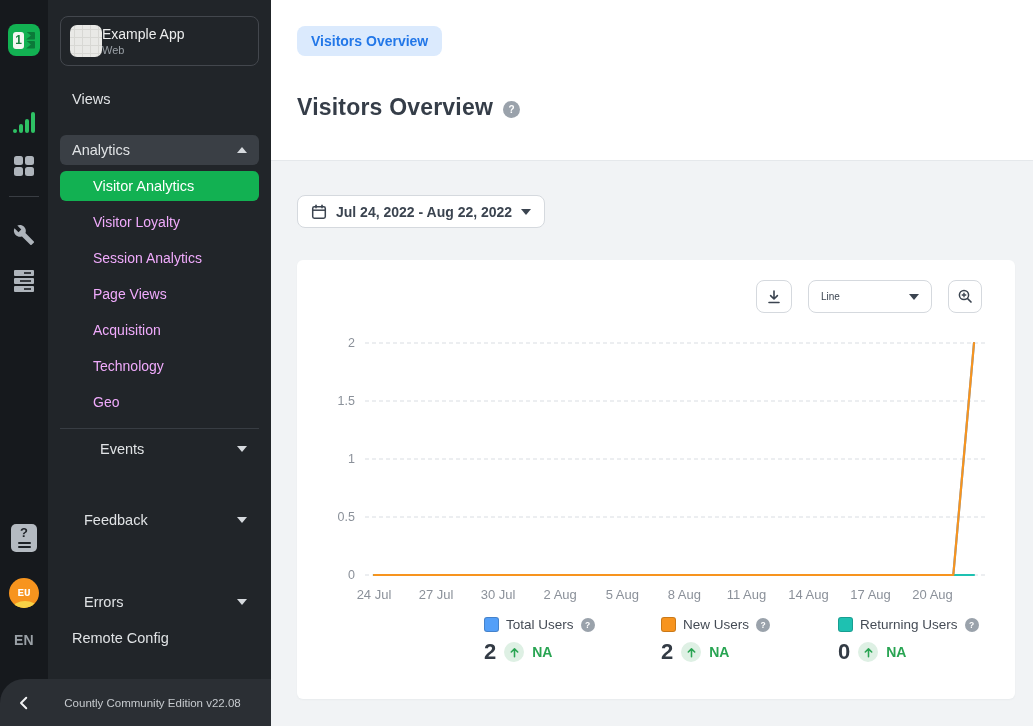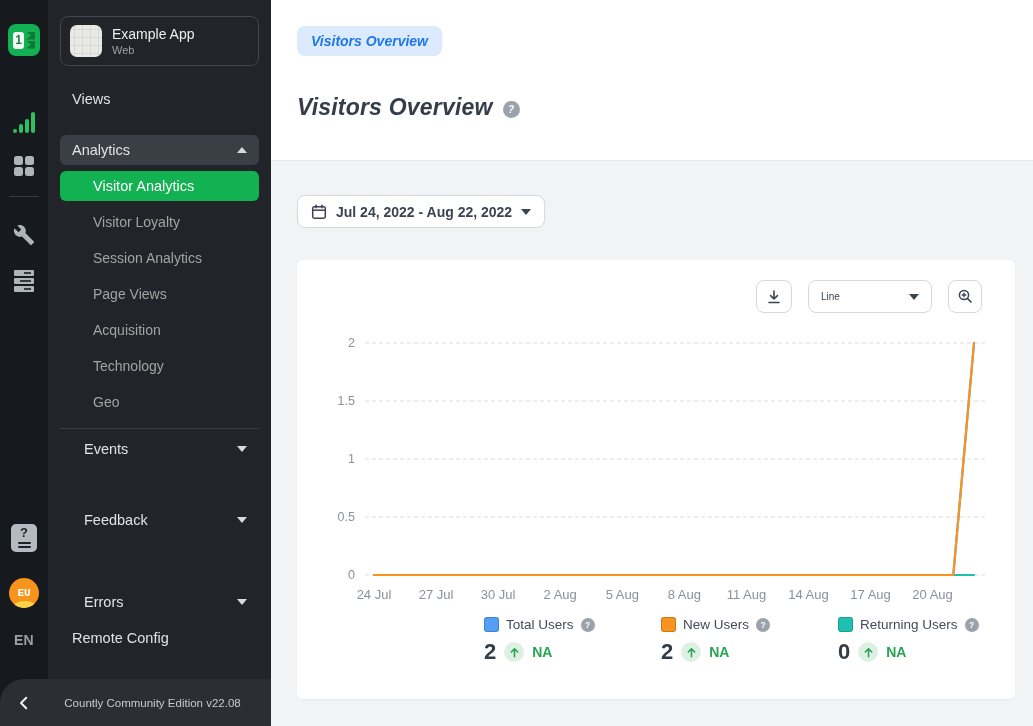--- a/index.html
+++ b/index.html
@@ -30,49 +30,49 @@
   .helpdoc-box b { color:#1d2126; font-size:13px; line-height:15px; }
   .helpdoc-box i { display:block; width:13px; height:2.5px; background:#1d2126; border-radius:1px; margin-top:1.5px; }
   .eu { top:578px;font-family:Liberation Mono, monospace; }
   .eu-box { position:relative; width:30px; height:30px; border-radius:50%; background:#f7941e; overflow:hidden; display:flex; align-items:center; justify-content:center; }
   .eu-box b { color:#fff; font-size:11px; font-weight:bold; z-index:1; }
   .eu-box i { position:absolute; left:4px; top:23px; width:24px; height:14px; background:#f8d247; border-radius:50%; }
   .lang { top:632px; color:#9aa0a6; font-size:14px; font-weight:600; letter-spacing:.3px; }
 
   
   .sidebar { position:relative; width:223px; flex:0 0 223px; background:#212529; z-index:1; }
-  .app-card { margin:16px 12px 0 12px; height:50px; border:1px solid #43474d; border-radius:8px; display:flex; align-items:center; padding:0 9px; gap:10px; cursor:pointer; }
+  .app-card { margin:16px 12px 0 12px; height:50px; border:1px solid #43474d; border-radius:8px; display:flex; align-items:center; padding:0 9px; cursor:pointer; }
   .app-ic { width:32px; height:32px; border-radius:7px; background:#e9e9e6;
             background-image:linear-gradient(#d8d8d4 1px, transparent 1px),linear-gradient(90deg,#d8d8d4 1px, transparent 1px);
             background-size:8px 8px; background-position:4px 4px; }
   .app-name { color:#eceded; font-size:14px; line-height:17px; }
   .app-type { color:#9aa0a6; font-size:11px; margin-top:1px; }
   .menu { position:relative; }
   .mrow { display:flex; align-items:center; height:30px; color:#e0e3e5; font-size:14.5px; cursor:pointer; }
   .mrow.top { padding-left:24px; }
   .mrow.boxed { margin:0 12px; border-radius:6px; padding:0 12px; justify-content:space-between; }
   .mrow.analytics-hdr { background:#3a3f45; margin-top:21px;text-align:center; }
   .mrow.home { margin-top:18px; }
-  .mrow.sub { padding-left:45px; color:#a3a3a3; font-size:14px; margin-top:6px; }
+  .mrow.sub { padding-left:45px; color:#f0abfc; font-size:14px; margin-top:6px; }
   .mrow.active-green { background:#12b152; color:#fff; margin:6px 12px 0 12px; border-radius:6px; padding-left:33px; }
   .caret-up { width:0; height:0; border-left:5px solid transparent; border-right:5px solid transparent; border-bottom:6px solid #d6dade; }
   .caret-dn { width:0; height:0; border-left:5px solid transparent; border-right:5px solid transparent; border-top:6px solid #d6dade; }
   .menu-div { height:1px; background:#383d43; margin:11px 12px 0 12px; }
   .mrow.events { margin-top:5px; }
   .mrow.feedback { margin-top:41px; }
   .mrow.errors { margin-top:52px; }
   .mrow.remote { margin-top:6px; }
 
   .side-footer { position:absolute; left:0; bottom:0; width:271px; height:47px; background:#2b2f34; border-top-left-radius:24px; display:flex; align-items:center; z-index:2; }
   .collapse { width:48px; display:flex; justify-content:center; cursor:pointer; }
   .side-footer .ver { flex:1; text-align:center; color:#c6cace; font-size:11.5px; padding-right:14px; }
 
   
   .main { flex:1; display:flex; flex-direction:column; background:#f1f3f5; }
-  .page-header { background:#fff; height:161px; border-bottom:1px solid #e5e8eb; padding:26px 0 0 26px;font-style:italic; }
+  .page-header { background:#fff; height:161px; border-bottom:1px solid #e5e8eb; padding:26px 0 0 26px; }
   .crumb-pill { display:inline-block; background:#dbeafd; color:#2277e8; font-size:14px; font-weight:600; padding:7px 14px; border-radius:8px; cursor:pointer; }
   .title-row { margin-top:38px; display:flex; align-items:center; gap:10px; }
   .page-title { font-size:23px; font-weight:bold; color:#353d48; letter-spacing:.2px; }
   .help-dot { display:inline-flex; align-items:center; justify-content:center; background:#9aa2ab; color:#fff; border-radius:50%; font-weight:bold; cursor:pointer; }
   .help-dot.lg { width:17px; height:17px; font-size:10px; margin-top:3px; }
   .help-dot.sm { width:14px; height:14px; font-size:8.5px; }
   .content { padding:34px 0 0 26px; }
   .date-btn { display:inline-flex; align-items:center; gap:9px; height:33px; background:#fff; border:1px solid #d5d9de; border-radius:8px; padding:0 13px; cursor:pointer; color:#3b4450; font-size:14px; font-weight:600; }
   .caret-dark { width:0; height:0; border-left:5px solid transparent; border-right:5px solid transparent; border-top:6px solid #3b4450; }
 
@@ -196,21 +196,21 @@
           <span>Acquisition</span>
         </div>
       <div class="mrow sub">
           <span>Technology</span>
         </div>
       <div class="mrow sub">
           <span>Geo</span>
         </div>
       <div class="menu-div"></div>
       <div class="mrow boxed events">
-        <span style="margin-left:12px">Events</span>
+        <span style="margin-left:28px">Events</span>
         <span class="caret-dn"></span>
       </div>
       <div class="mrow boxed feedback">
         <span style="margin-left:12px">Feedback</span>
         <span class="caret-dn"></span>
       </div>
       <div class="mrow boxed errors">
         <span style="margin-left:12px">Errors</span>
         <span class="caret-dn"></span>
       </div>

